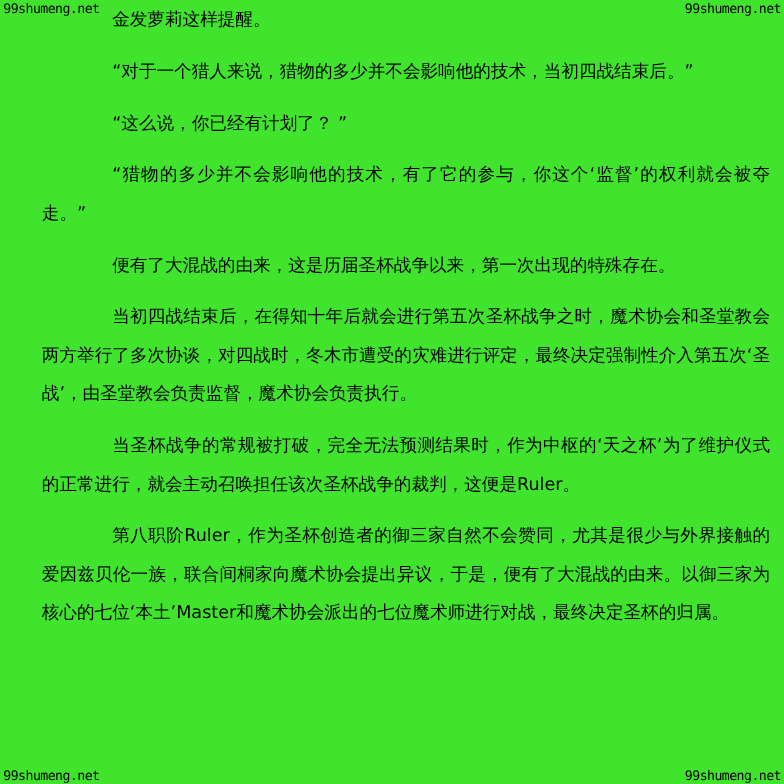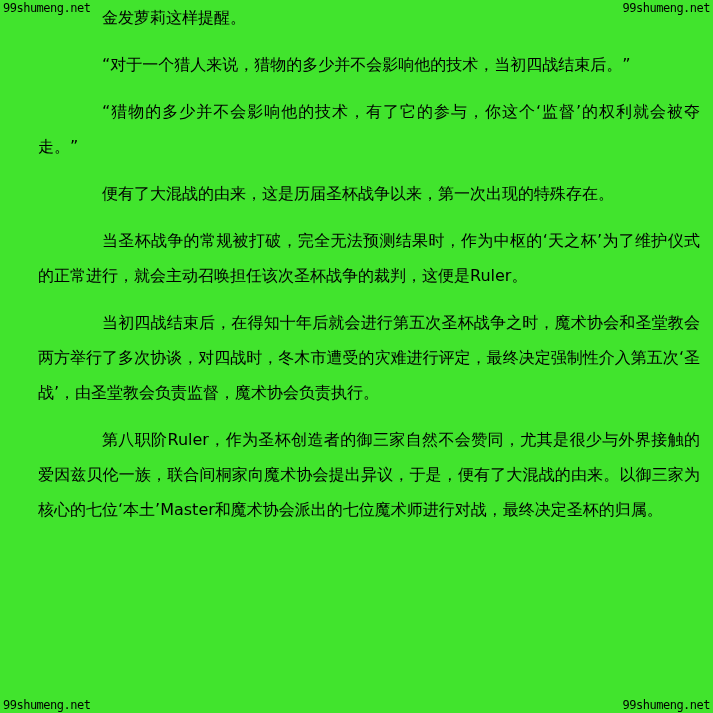--- a/index.html
+++ b/index.html
@@ -48,18 +48,19 @@
 <body>
 
 <div class="watermark wm-tl">99shumeng.net</div>
 <div class="watermark wm-tr">99shumeng.net</div>
 <div class="watermark wm-bl">99shumeng.net</div>
 <div class="watermark wm-br">99shumeng.net</div>
 
 <div class="novel-text">
   <p>金发萝莉这样提醒。</p>
   <p>“对于一个猎人来说，猎物的多少并不会影响他的技术，当初四战结束后。”</p>
+  <p>“这么说，你已经有计划了？ ”</p>
   <p>“猎物的多少并不会影响他的技术，有了它的参与，你这个‘监督’的权利就会被夺走。”</p>
   <p>便有了大混战的由来，这是历届圣杯战争以来，第一次出现的特殊存在。</p>
+  <p>当初四战结束后，在得知十年后就会进行第五次圣杯战争之时，魔术协会和圣堂教会两方举行了多次协谈，对四战时，冬木市遭受的灾难进行评定，最终决定强制性介入第五次‘圣战’，由圣堂教会负责监督，魔术协会负责执行。</p>
   <p>当圣杯战争的常规被打破，完全无法预测结果时，作为中枢的‘天之杯’为了维护仪式的正常进行，就会主动召唤担任该次圣杯战争的裁判，这便是Ruler。</p>
-  <p>当初四战结束后，在得知十年后就会进行第五次圣杯战争之时，魔术协会和圣堂教会两方举行了多次协谈，对四战时，冬木市遭受的灾难进行评定，最终决定强制性介入第五次‘圣战’，由圣堂教会负责监督，魔术协会负责执行。</p>
   <p>第八职阶Ruler，作为圣杯创造者的御三家自然不会赞同，尤其是很少与外界接触的爱因兹贝伦一族，联合间桐家向魔术协会提出异议，于是，便有了大混战的由来。以御三家为核心的七位‘本土’Master和魔术协会派出的七位魔术师进行对战，最终决定圣杯的归属。</p>
 </div>
 
 </body></html>

